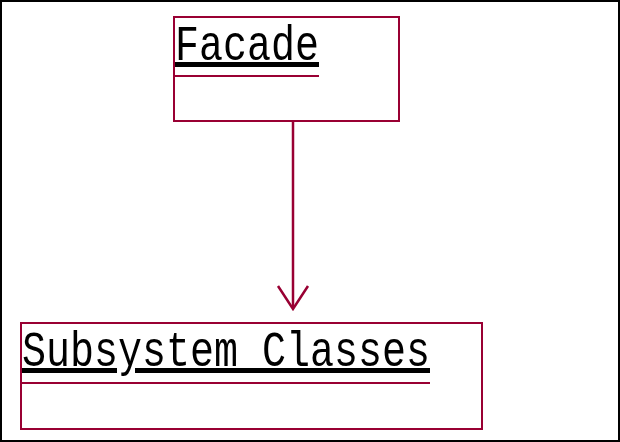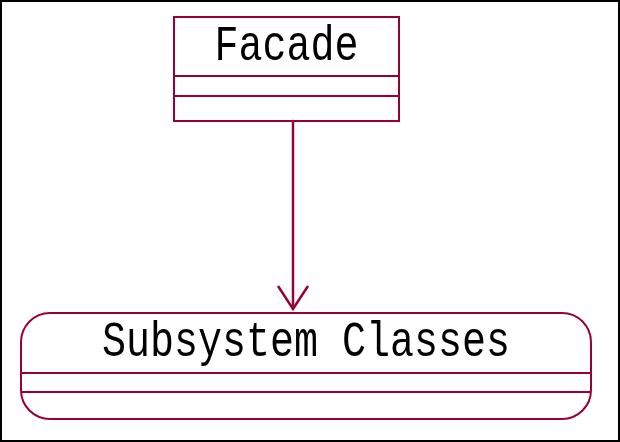--- a/index.html
+++ b/index.html
@@ -11,26 +11,27 @@
     position: relative;
     width: 620px;
     height: 442px;
     background: var(--bg, #ffffff);
     border: 2px solid var(--frame, #000000);
     overflow: hidden;
   }
   .class-box {
     position: absolute;
     display: flex;
-    flex-direction: column;
+    flex-direction: row;
     border: 2px solid var(--accent, #990033);
     background: transparent;
+    text-decoration: underline;
   }
   .facade-box { left: 171px; top: 14px; width: 227px; height: 106px; }
-  .subsystem-box { left: 18px; top: 310px; width: 572px; height: 108px; border-radius: 30px; }
+  .subsystem-box { left: 18px; top: 320px; width: 463px; height: 108px; }
   .title-compartment {
     flex: 0 0 auto;
     display: flex;
     align-items: center;
     justify-content: center;
     border-bottom: 2px solid var(--accent, #990033);
     overflow: hidden;
   }
   .facade-box .title-compartment { height: 59px; }
   .subsystem-box .title-compartment { height: 60px; }

